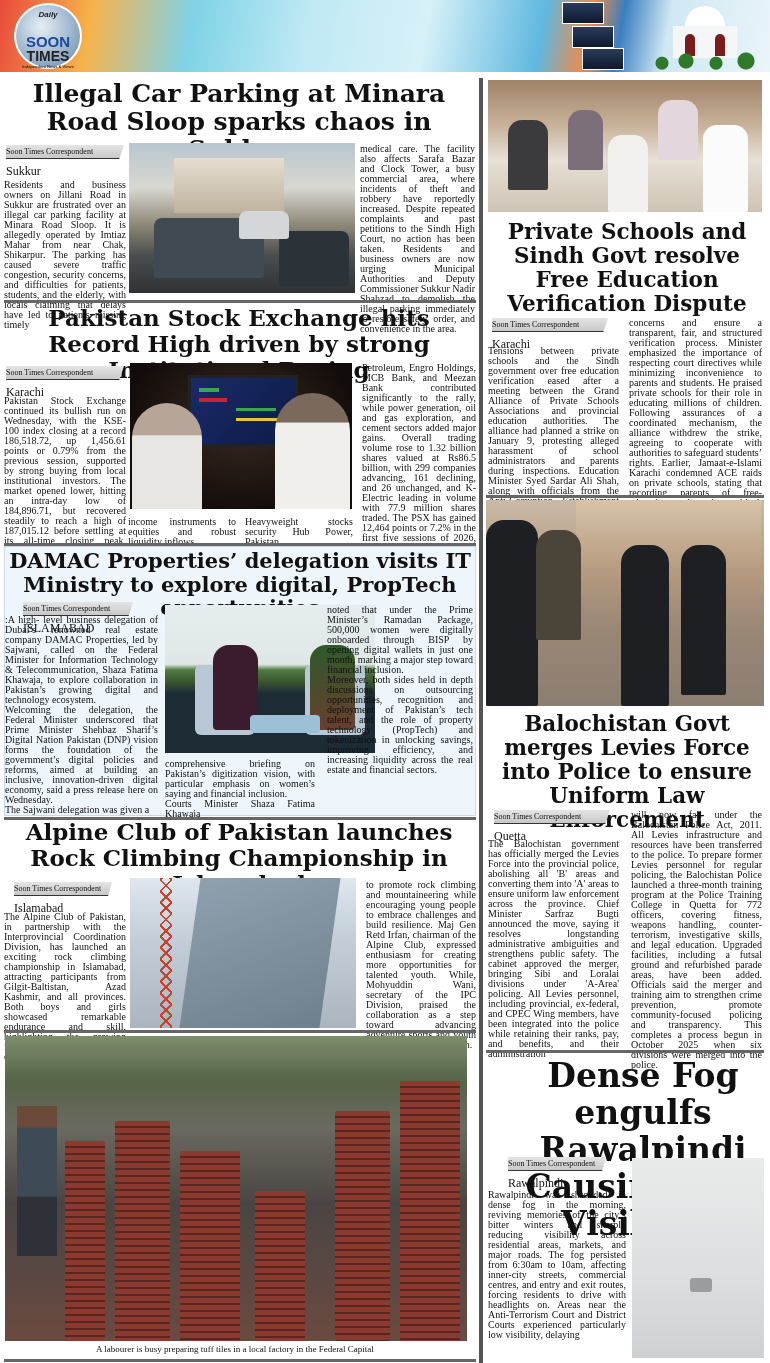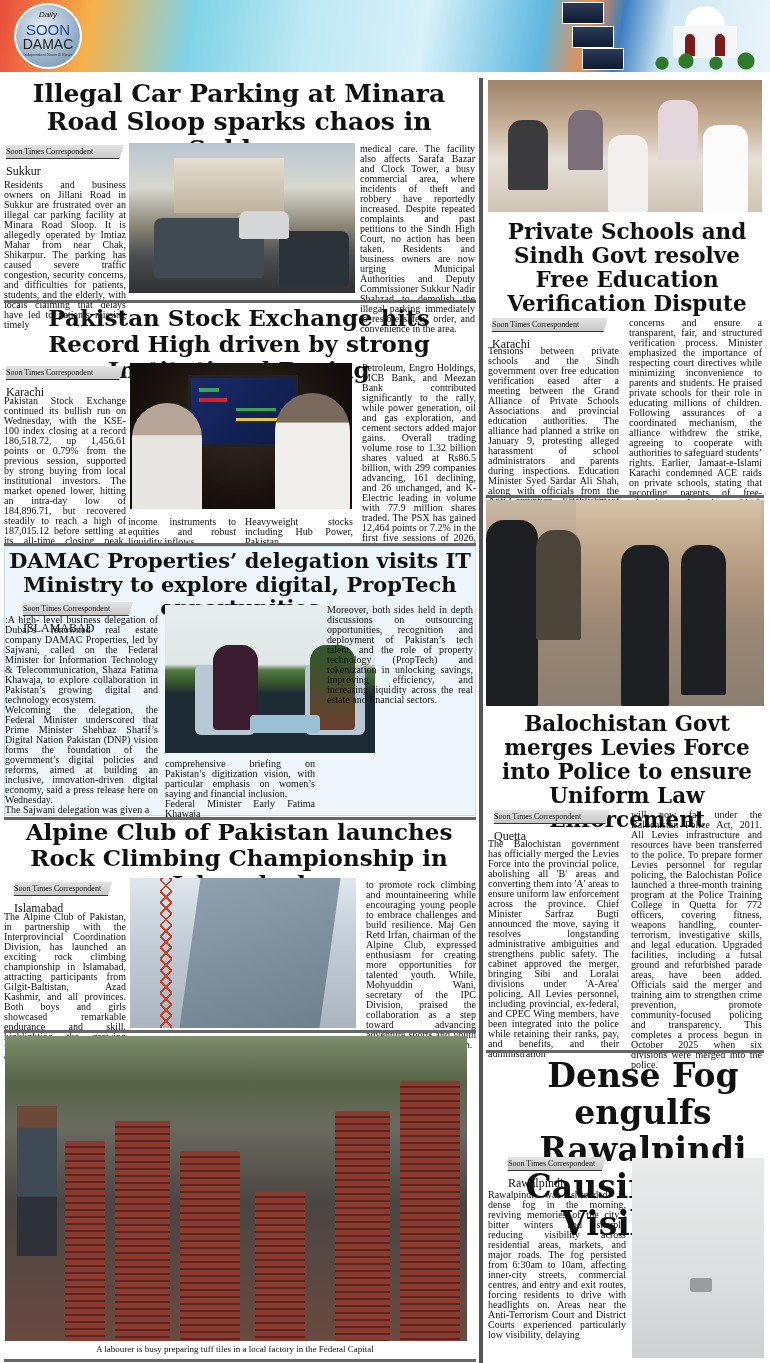--- a/index.html
+++ b/index.html
@@ -1,20 +1,20 @@
 <!DOCTYPE html>
 <html><head>
 <meta charset="utf-8">
 <style>
 *{box-sizing:border-box;margin:0;padding:0}
 body{width:770px;height:1363px;background:#fff;font-family:"Liberation Serif",serif;color:#111;position:relative;overflow:hidden}
 .masthead{position:absolute;left:0;top:0;width:770px;height:72px;background:linear-gradient(100deg,#e94b3c 0%,#f6b34a 12%,#7fd3e6 25%,#bfe9f4 40%,#d7f1f8 55%,#5fb8e0 70%,#f08a4a 76%,#3a7fc1 80%,#cfe8f3 86%,#eaf5f9 100%);overflow:hidden}
-.logo{position:absolute;left:14px;top:3px;width:68px;height:66px;border-radius:50%;background:radial-gradient(circle at 40% 35%,#e6eef6,#8aa6c2 70%,#5f7f9f);border:2px solid #fff;text-align:center;font-family:"Liberation Sans",sans-serif;font-weight:normal;color:#1b4a9a;line-height:1}
+.logo{position:absolute;left:14px;top:3px;width:68px;height:66px;border-radius:50%;background:radial-gradient(circle at 40% 35%,#e6eef6,#8aa6c2 70%,#5f7f9f);border:2px solid #fff;text-align:center;font-family:"Liberation Sans",sans-serif;font-weight:bold;color:#1b4a9a;line-height:1}
 .logo .daily{display:block;font-size:8px;font-style:italic;color:#222;margin-top:6px}
-.logo .soon{display:block;font-size:15px;margin-top:3px}
+.logo .soon{display:block;font-size:15px;margin-top:15px}
 .logo .times{display:block;font-size:14px;color:#222}
 .logo .tag{display:block;font-size:4px;color:#333;margin-top:2px}
 .brand{position:absolute;left:215px;top:6px;font-family:"DejaVu Sans",sans-serif;font-weight:bold;font-size:40px;color:#2d3134;letter-spacing:-1px;text-shadow:2px 2px 0 #fff,-2px -2px 0 #fff,2px -2px 0 #fff,-2px 2px 0 #fff}
 .portrait{position:absolute;width:42px;height:22px;background:linear-gradient(#2a3b5a,#0e1a2e);border:1px solid #fff}
 .monument{position:absolute;left:665px;top:6px;width:80px;height:60px}
 .monument .dome{position:absolute;left:20px;top:0;width:40px;height:22px;background:#fff;border-radius:20px 20px 0 0}
 .monument .base{position:absolute;left:8px;top:20px;width:64px;height:32px;background:#f4f6f8}
 .monument .arch{position:absolute;top:28px;width:10px;height:22px;background:#7a1c1c;border-radius:5px 5px 0 0}
 .trees{position:absolute;left:650px;top:50px;width:120px;height:22px;background:radial-gradient(circle at 10% 60%,#2f7a2a 6px,transparent 7px),radial-gradient(circle at 30% 50%,#2f7a2a 7px,transparent 8px),radial-gradient(circle at 55% 60%,#2f7a2a 6px,transparent 7px),radial-gradient(circle at 80% 50%,#2f7a2a 8px,transparent 9px)}
 
@@ -56,21 +56,21 @@
 .p-fog .car{position:absolute;left:58px;top:120px;width:22px;height:14px;background:#9a9c9e;border-radius:3px}
 .box-blue{position:absolute;background:#eef5fb;border:1px solid #c9d9e6}
 </style>
 </head>
 <body>
 
 <header class="masthead">
   <div class="logo">
     <span class="daily">Daily</span>
     <span class="soon">SOON</span>
-    <span class="times">DAMAC</span>
+    <span class="times">TIMES</span>
     <span class="tag">Independent News &amp; Views</span>
   </div>
   <div class="portrait" style="left:562px;top:2px"></div>
   <div class="portrait" style="left:572px;top:26px"></div>
   <div class="portrait" style="left:582px;top:48px"></div>
   <div class="monument">
     <div class="dome"></div>
       <div class="base"></div>
     <div class="arch" style="left:20px"></div>
       <div class="arch" style="left:50px"></div>
@@ -108,21 +108,21 @@
     <div class="screen">
         <i style="left:8px;top:10px;width:20px;height:4px"></i>
         <i style="left:8px;top:20px;width:28px;height:4px;background:#c23"></i>
         <i style="left:45px;top:30px;width:40px;height:3px"></i>
         <i style="left:45px;top:40px;width:50px;height:3px;background:#e8c43a"></i>
       </div>
     <div class="man" style="left:2px;top:40px;width:70px;height:106px;background:linear-gradient(#b7a59a 0,#b7a59a 30%,#e8e6e2 31%)"></div>
     <div class="man" style="left:145px;top:30px;width:75px;height:116px;background:linear-gradient(#7a6a5e 0,#7a6a5e 25%,#f0efec 26%)"></div>
   </div>
   <p class="col" style="left:128px;top:517px;width:108px">income instruments to equities and robust liquidity inflows.</p>
-  <p class="col" style="left:245px;top:517px;width:108px">Heavyweight stocks including Hub Power, Pakistan</p>
+  <p class="col" style="left:245px;top:517px;width:108px">Heavyweight stocks security Hub Power, Pakistan</p>
   <p class="col" style="left:362px;top:363px;width:114px">Petroleum, Engro Holdings, MCB Bank, and Meezan Bank contributed significantly to the rally, while power generation, oil and gas exploration, and cement sectors added major gains. Overall trading volume rose to 1.32 billion shares valued at Rs86.5 billion, with 299 companies advancing, 161 declining, and 26 unchanged, and K-Electric leading in volume with 77.9 million shares traded. The PSX has gained 12,464 points or 7.2% in the first five sessions of 2026, reflecting sustained optimism and strong market momentum.</p>
 </article>
 <div class="hrule" style="left:4px;top:543px;width:472px"></div>
 
 <article class="box-blue" style="left:4px;top:546px;width:472px;height:270px">
   <h1 class="hl" style="left:0;top:2px;width:470px;font-size:21px">DAMAC Properties’ delegation visits IT Ministry to explore digital, PropTech opportunities</h1>
   <div class="byline" style="left:18px;top:55px;width:110px">
     <span class="corr">Soon Times Correspondent</span>
     <span class="city">ISLAMABAD</span>
   </div>
@@ -133,23 +133,24 @@
   </div>
   <div class="photo p-damac" style="left:160px;top:58px;width:210px;height:148px">
     <div class="chair" style="left:30px;top:60px;width:60px;height:70px"></div>
     <div class="chair" style="left:140px;top:60px;width:60px;height:70px"></div>
     <div class="p1"></div>
       <div class="p2"></div>
       <div class="table"></div>
   </div>
   <div class="col" style="left:160px;top:212px;width:150px">
     <p>comprehensive briefing on Pakistan’s digitization vision, with particular emphasis on women’s saying and financial inclusion.</p>
-    <p>Federal Minister Early Fatima Khawaja</p>
+    <p>Courts Minister Shaza Fatima Khawaja</p>
   </div>
   <div class="col" style="left:322px;top:58px;width:146px">
+    <p>noted that under the Prime Minister’s Ramadan Package, 500,000 women were digitally onboarded through BISP by opening digital wallets in just one month, marking a major step toward financial inclusion.</p>
     <p>Moreover, both sides held in depth discussions on outsourcing opportunities, recognition and deployment of Pakistan’s tech talent, and the role of property technology (PropTech) and tokenization in unlocking savings, improving efficiency, and increasing liquidity across the real estate and financial sectors.</p>
   </div>
 </article>
 <div class="hrule" style="left:4px;top:817px;width:472px"></div>
 
 <article>
   <h1 class="hl" style="left:0;top:819px;width:478px;font-size:23px">Alpine Club of Pakistan launches Rock Climbing Championship in Islamabad</h1>
   <div class="byline" style="left:14px;top:882px;width:98px">
     <span class="corr">Soon Times Correspondent</span>
     <span class="city">Islamabad</span>

